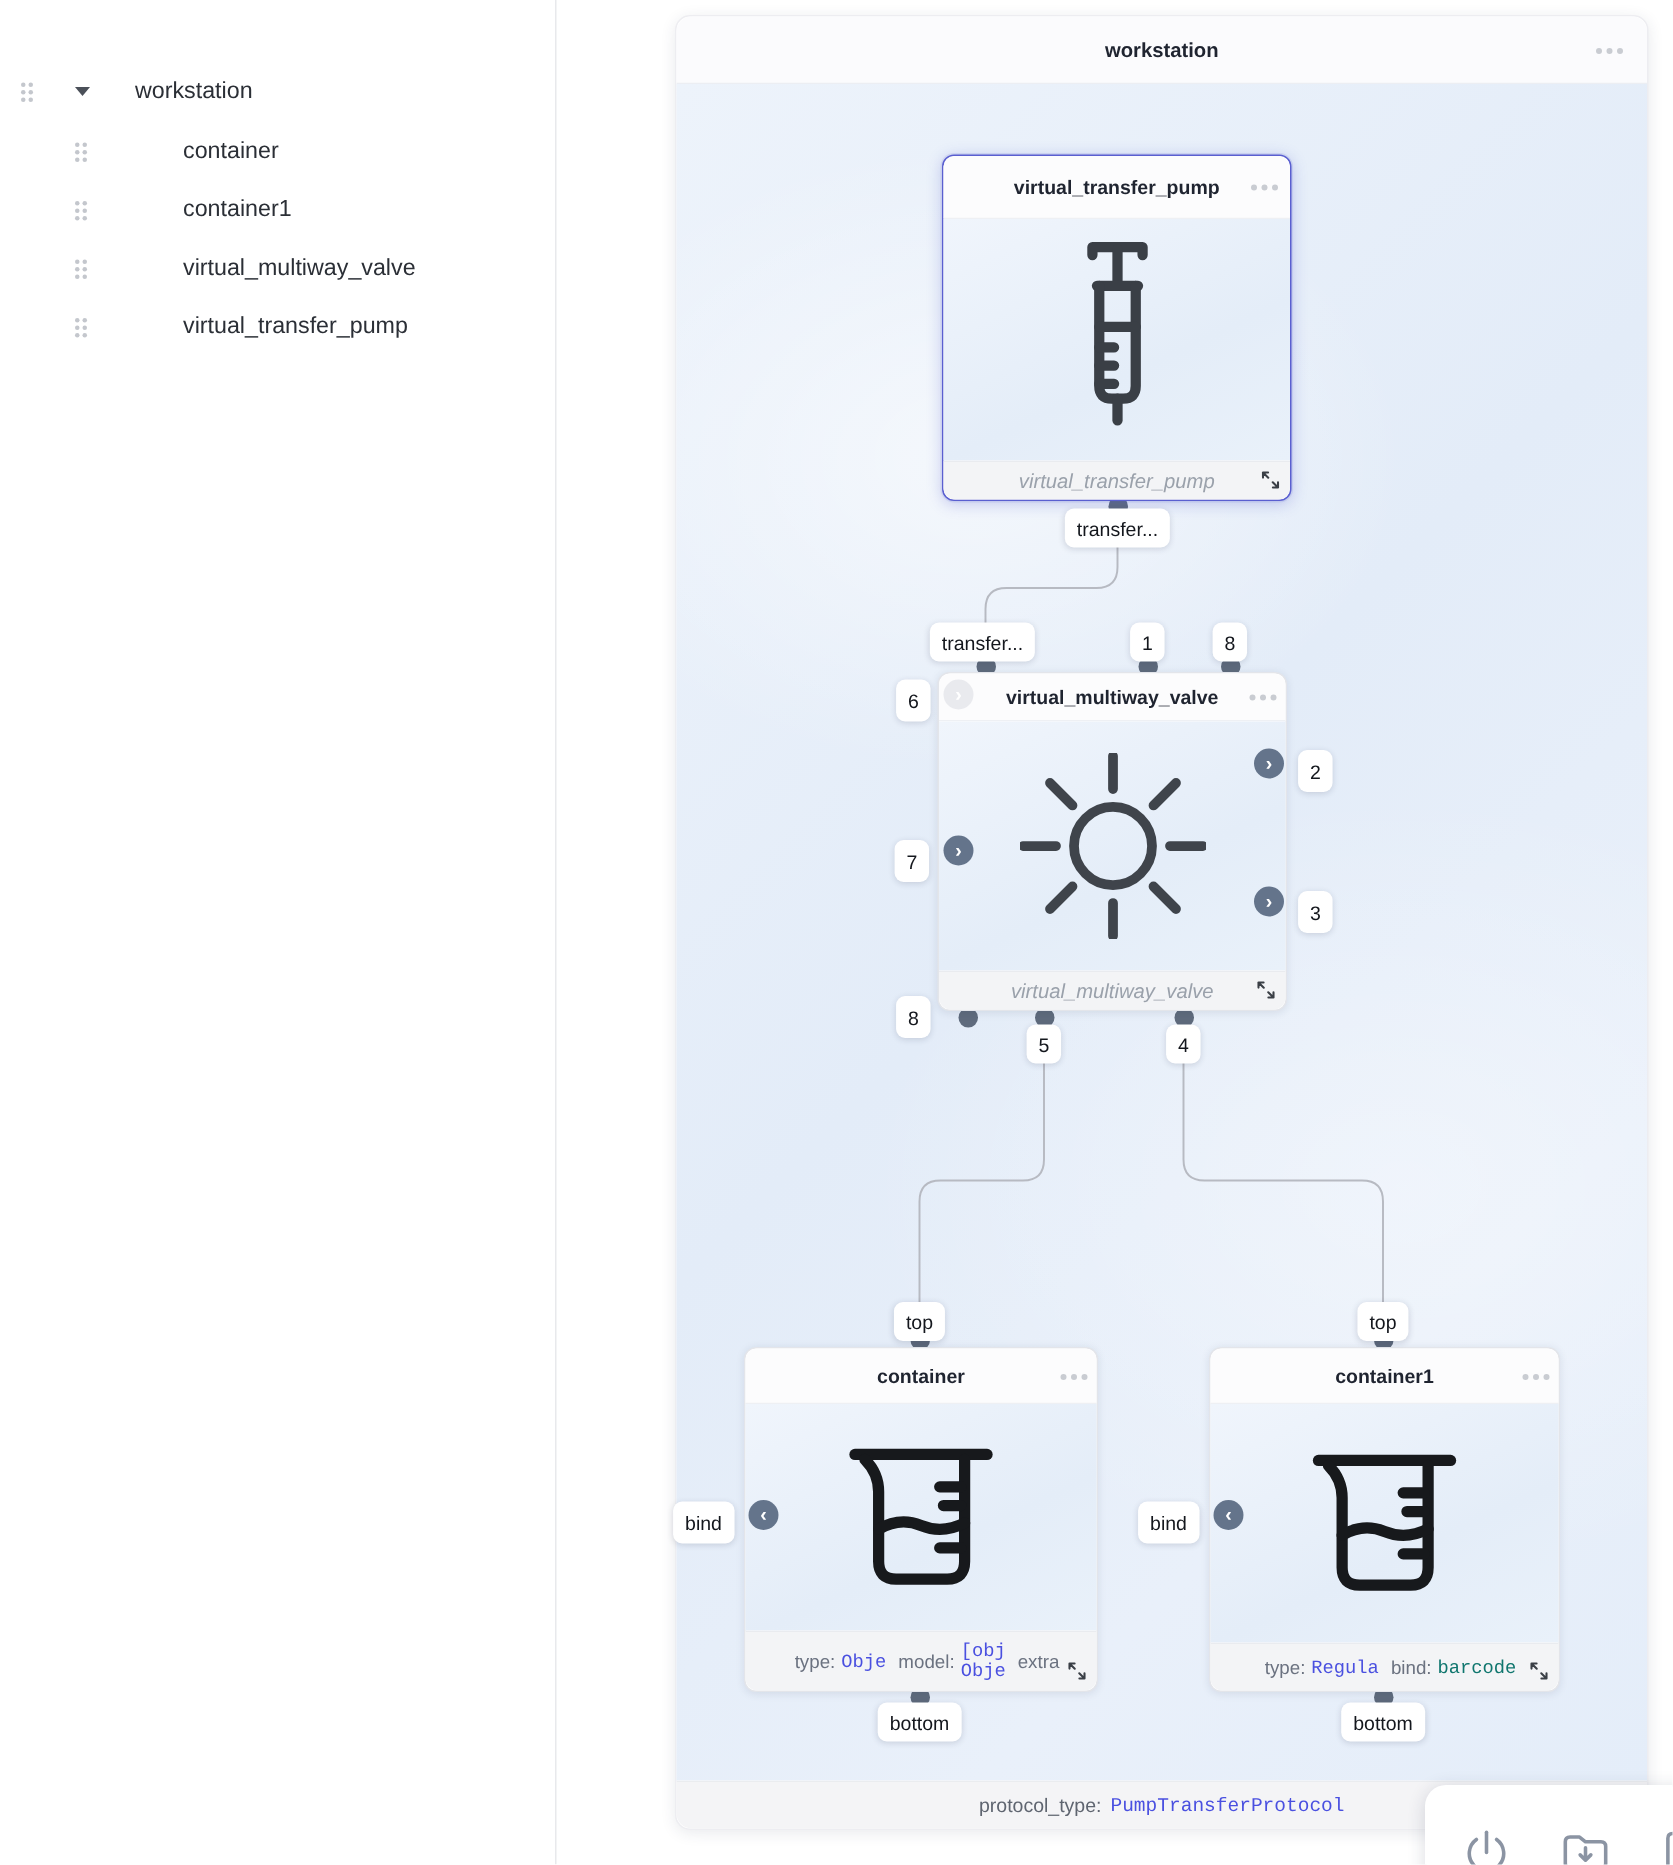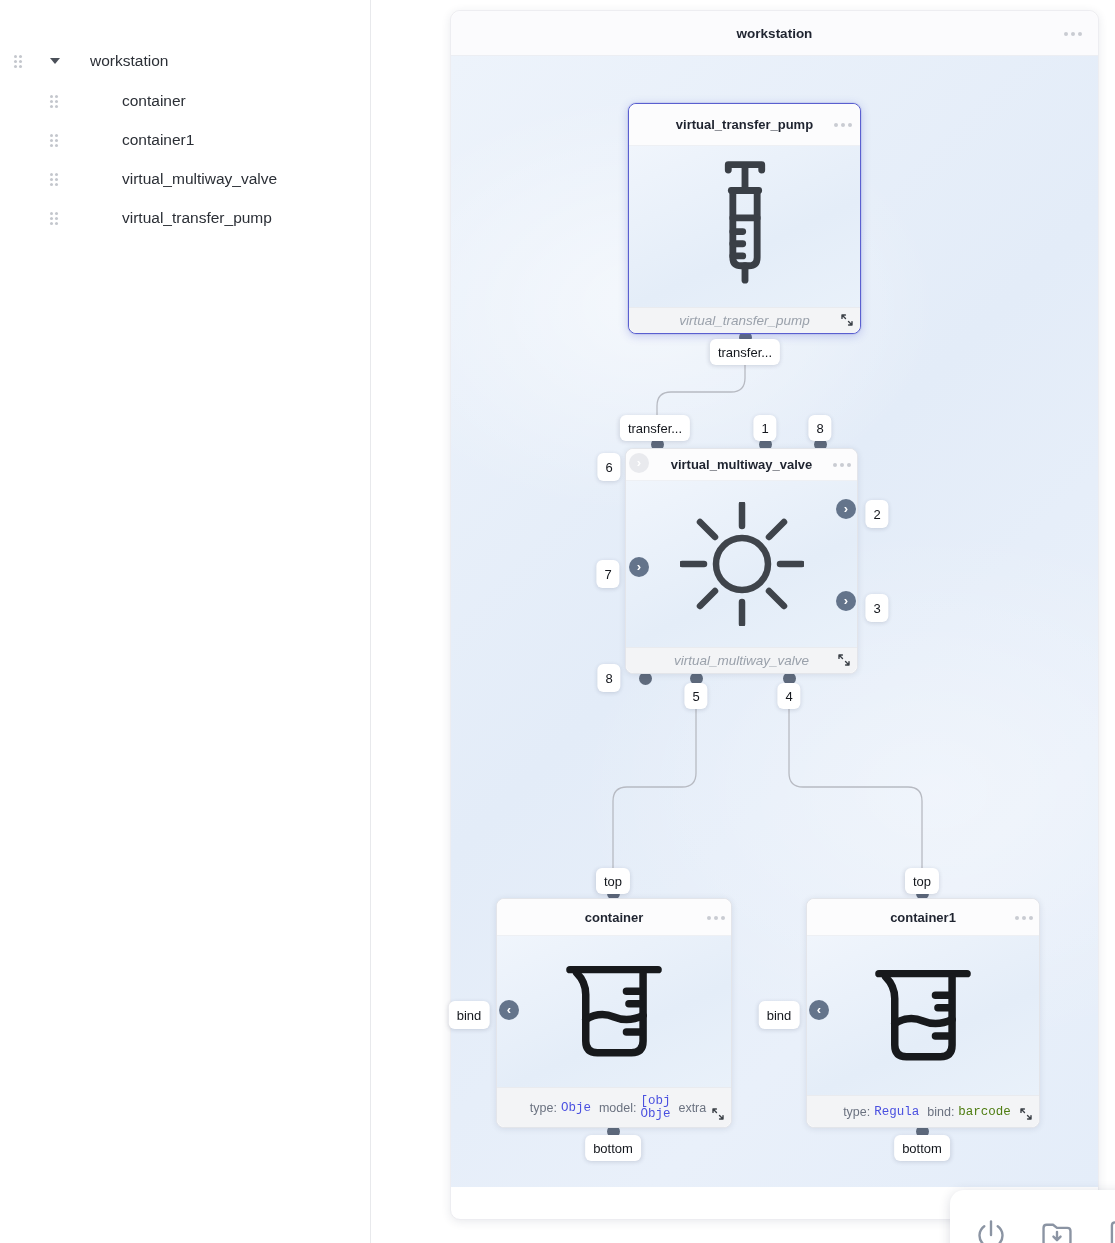--- a/index.html
+++ b/index.html
@@ -55,21 +55,21 @@
   .node-title { font-size:13px; font-weight:700; color:#1f2430; }
   .node-body { position:absolute; left:0; right:0;
     background:linear-gradient(155deg,#f0f5fc 0%, #e4edf8 60%, #e9f1fa 100%);
     display:flex; align-items:center; justify-content:center; }
   .node-footer { position:absolute; left:0; right:0; bottom:0; background:#f3f4f6;
     border-top:1px solid #e9ebef; border-radius:0 0 8px 8px;
     display:flex; align-items:center; justify-content:center; }
   .footer-name { font-size:13.5px; font-style:italic; color:#9aa1ab; }
   .field-label { font-size:12.5px; color:#6b7280; margin-left:8px; }
   .field-value { font-size:12.5px; color:#4a50e0; font-family:"Liberation Mono", monospace; margin-left:4px; white-space:nowrap; }
-  .field-value.gray { color:#4d7c0f; }
+  .field-value.gray { color:#0f766e; }
   .two-line { display:flex; flex-direction:column; line-height:13px; }
 
   .resize-icon { position:absolute; right:5px; bottom:5px; width:16px; height:16px; cursor:nwse-resize; }
 
   
   .plabel { position:absolute; background:#fff; border-radius:6px; z-index:6;
     box-shadow:0 1px 4px rgba(30,40,70,.16); font-size:13px; color:#14171d;
     display:flex; align-items:center; justify-content:center; height:26px; padding:0 8px;
     white-space:nowrap; transform:translateX(-50%); cursor:default; }
   .plabel.tall { height:28px; }
@@ -115,20 +115,24 @@
     <span class="tree-label" style="position:absolute;left:122px">virtual_transfer_pump</span>
   </div>
 </div>
 
 <div class="ws-card">
   <div class="ws-header">
     <span class="ws-title">workstation</span>
     <span class="dots3" style="position:absolute;right:30px;top:21px"></span>
   </div>
   <div class="ws-body"></div>
+  <div class="ws-footer">
+    <span class="proto-label">protocol_type:</span>
+    <span class="proto-value">PumpTransferProtocol</span>
+  </div>
 </div>
 
 <svg class="edges">
   <path class="edge" d="M745,340 L745,378 Q745,392 731,392 L671,392 Q657,392 657,406 L657,446"></path>
   <path class="edge" d="M696,680 L696,773 Q696,787 682,787 L627,787 Q613,787 613,801 L613,896"></path>
   <path class="edge" d="M789,680 L789,773 Q789,787 803,787 L908,787 Q922,787 922,801 L922,896"></path>
 </svg>
 
 <span class="pdot" style="left:739px;top:331px"></span>
 <span class="pdot" style="left:651px;top:438px"></span>

